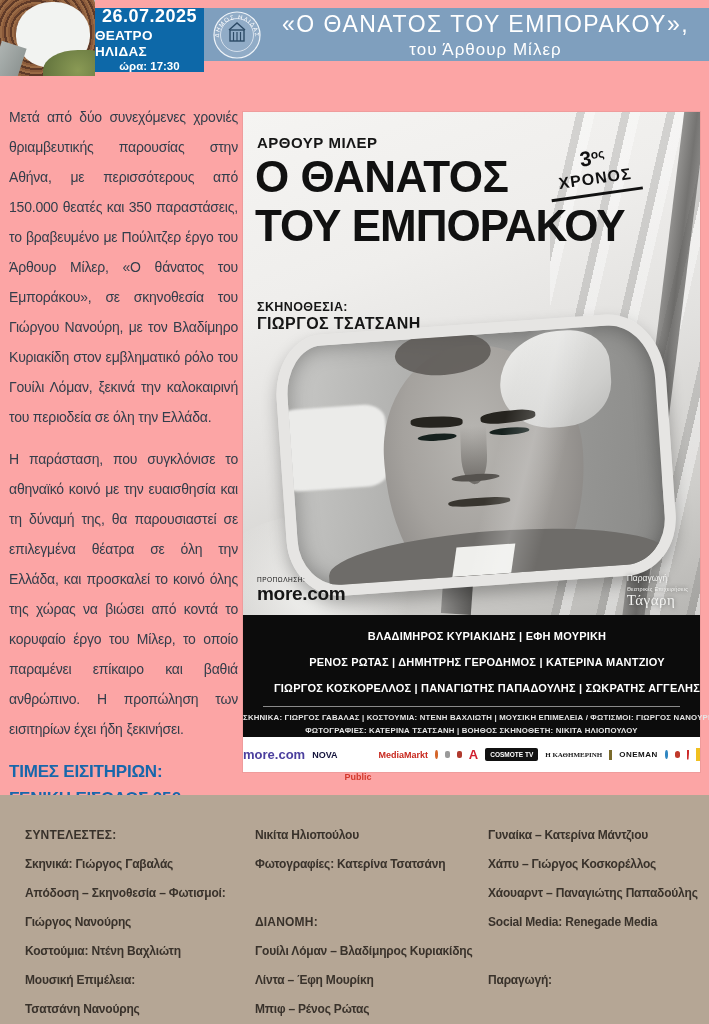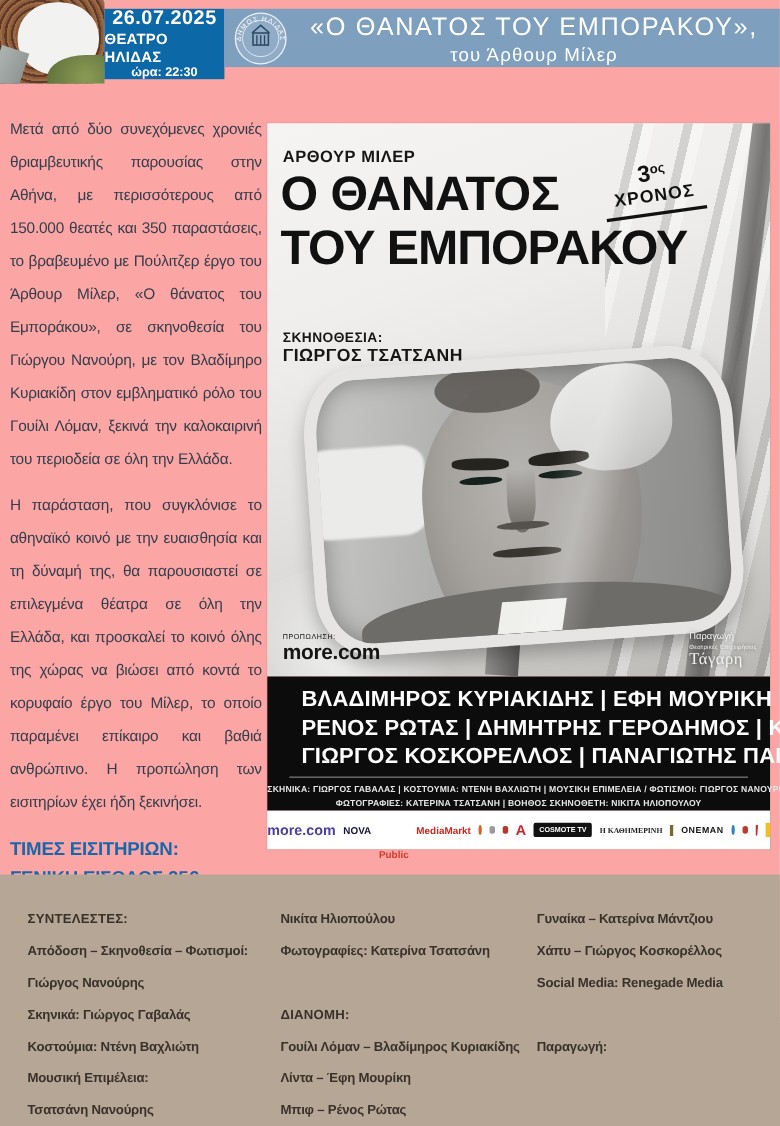--- a/index.html
+++ b/index.html
@@ -78,21 +78,21 @@
 
   .presale{position:absolute;left:14px;bottom:10px;color:#161616;z-index:3;}
   .presale-label{font-size:6.5px;letter-spacing:.5px;}
   .presale-site{font-size:19px;font-weight:800;letter-spacing:-.3px;}
   .production{position:absolute;right:12px;bottom:6px;z-index:3;color:#f2f2f0;text-shadow:0 0 4px rgba(0,0,0,.5);}
   .prod-label{font-size:8.5px;margin-bottom:3px;}
   .prod-small{font-size:5.5px;letter-spacing:.2px;}
   .prod-name{font-size:15px;font-family:"Liberation Serif",serif;letter-spacing:.5px;}
 
   .poster-black{position:absolute;left:0;top:503px;width:457px;height:122px;background:#0c0c0c;color:#fff;text-align:center;}
-  .cast{font-size:20px;font-weight:700;line-height:26px;letter-spacing:.2px;white-space:nowrap;margin-left:31px;}
+  .cast{font-size:11px;font-weight:700;line-height:26px;letter-spacing:.2px;white-space:nowrap;margin-left:31px;}
   .cast:first-child{padding-top:8px;}
   .pb-divider{height:1px;background:#8a8a8a;margin:5px 20px 4px 20px;}
   .crew{font-size:7.8px;color:#e6e6e6;line-height:13px;letter-spacing:.2px;white-space:nowrap;font-weight:700;}
 
   .sponsor-strip{position:absolute;left:0;top:625px;width:457px;height:35px;background:#fff;
     display:flex;align-items:center;justify-content:center;gap:7px;}
   .sp{white-space:nowrap;}
   .sp-more{color:#4b3f9e;font-weight:800;font-size:13px;}
   .sp-nova{color:#14143c;font-weight:800;font-size:9px;}
   .sp-public{color:#d3382c;font-weight:700;font-size:9px;margin-top:44px;}
@@ -129,21 +129,21 @@
   <div class="hero-photo">
     <div class="amph-ring"></div>
     <div class="amph-center"></div>
     <div class="amph-green"></div>
     <div class="amph-path"></div>
   </div>
 
   <div class="date-badge">
     <div class="db-date">26.07.2025</div>
     <div class="db-venue">ΘΕΑΤΡΟ ΗΛΙΔΑΣ</div>
-    <div class="db-time">ώρα: 22:30</div>
+    <div class="db-time">ώρα: 17:30</div>
   </div>
 
   <div class="title-bar">
     <svg class="seal" width="50" height="50" viewBox="0 0 50 50">
       <circle cx="25" cy="25" r="23" fill="rgba(255,255,255,0.14)" stroke="#eef3f8" stroke-width="1.2"></circle>
       <circle cx="25" cy="25" r="16.5" fill="none" stroke="#e7eef5" stroke-width="0.8"></circle>
       <rect x="18" y="20" width="14" height="11" fill="none" stroke="#2c4a66" stroke-width="1.4"></rect>
       <path d="M17 20 L25 13 L33 20" fill="none" stroke="#2c4a66" stroke-width="1.4"></path>
       <line x1="21.5" y1="22" x2="21.5" y2="31" stroke="#2c4a66" stroke-width="1.2"></line>
       <line x1="25" y1="22" x2="25" y2="31" stroke="#2c4a66" stroke-width="1.2"></line>
@@ -246,42 +246,43 @@
       <span class="chip c5"></span>
       <span class="chip c6"></span>
       <span class="chip c7"></span>
       <span class="chip c8"></span>
     </div>
   </div>
 
   <div class="credits">
     <div class="ccol col1">
       <div class="cl cl-head">ΣΥΝΤΕΛΕΣΤΕΣ:</div>
+      <div class="cl">Σκηνικά: Γιώργος Γαβαλάς</div>
       <div class="cl">Απόδοση – Σκηνοθεσία – Φωτισμοί: Γιώργος Νανούρης</div>
-      <div class="cl">Σκηνικά: Γιώργος Γαβαλάς</div>
       <div class="cl">Κοστούμια: Ντένη Βαχλιώτη</div>
       <div class="cl">Μουσική Επιμέλεια:</div>
       <div class="cl">Τσατσάνη Νανούρης</div>
 
     </div>
 
     <div class="ccol col2">
       <div class="cl">Νικίτα Ηλιοπούλου</div>
       <div class="cl">Φωτογραφίες: Κατερίνα Τσατσάνη</div>
       <div class="gap"></div>
       <div class="cl cl-head">ΔΙΑΝΟΜΗ:</div>
       <div class="cl">Γουίλι Λόμαν – Βλαδίμηρος Κυριακίδης</div>
       <div class="cl">Λίντα – Έφη Μουρίκη</div>
       <div class="cl">Μπιφ – Ρένος Ρώτας</div>
 
     </div>
 
     <div class="ccol col3">
       <div class="cl">Γυναίκα – Κατερίνα Μάντζιου</div>
       <div class="cl">Χάπυ – Γιώργος Κοσκορέλλος</div>
+      <div class="cl">Χάουαρντ – Παναγιώτης Παπαδούλης</div>
       <div class="cl">Social Media: Renegade Media</div>
       <div class="gap"></div>
       <div class="cl">Παραγωγή:</div>
 
     </div>
   </div>
 
 </div>
 
 </body></html>

